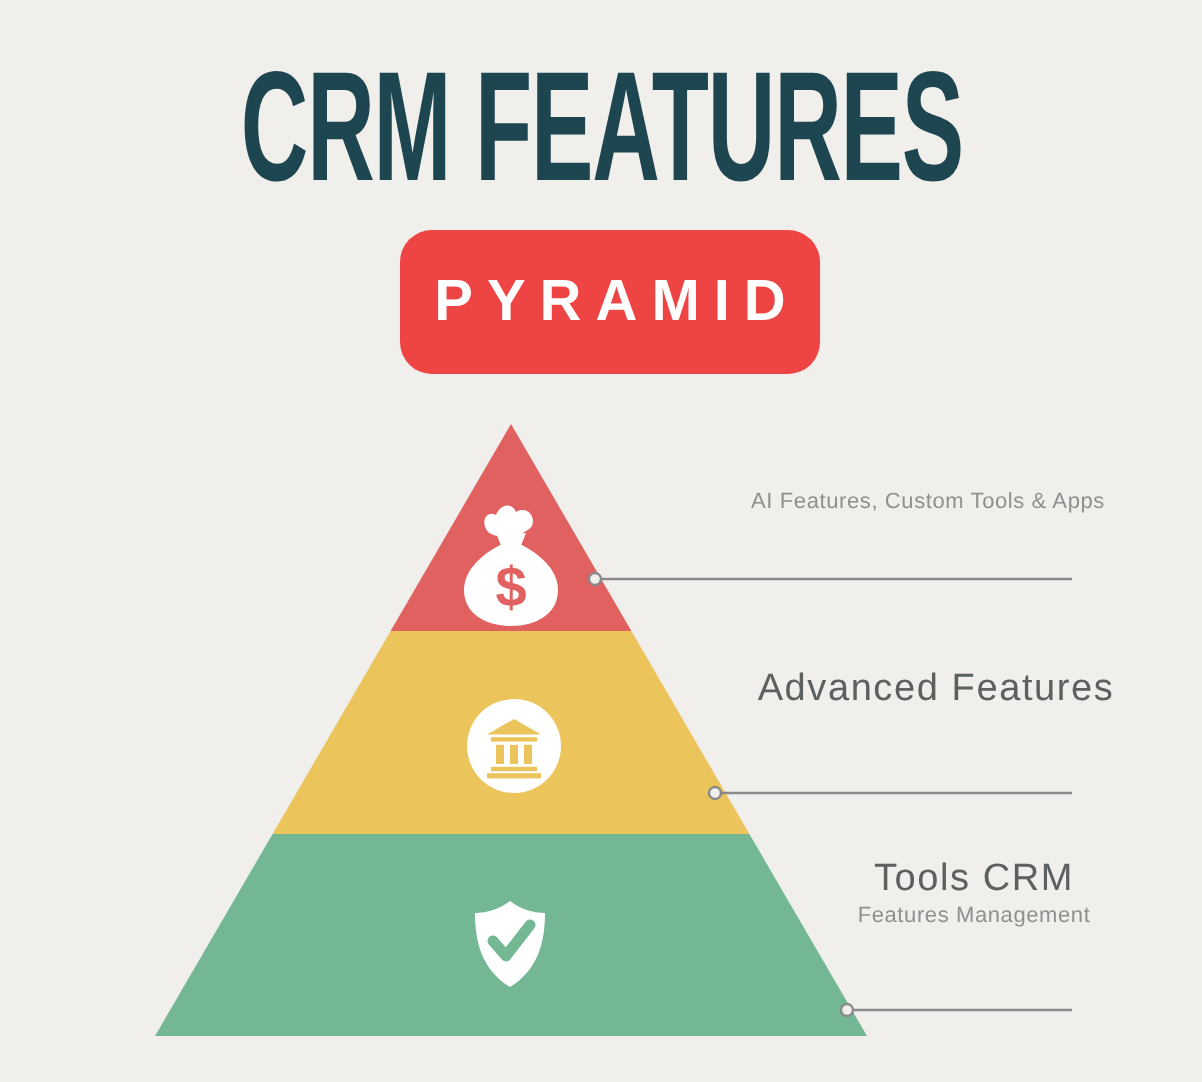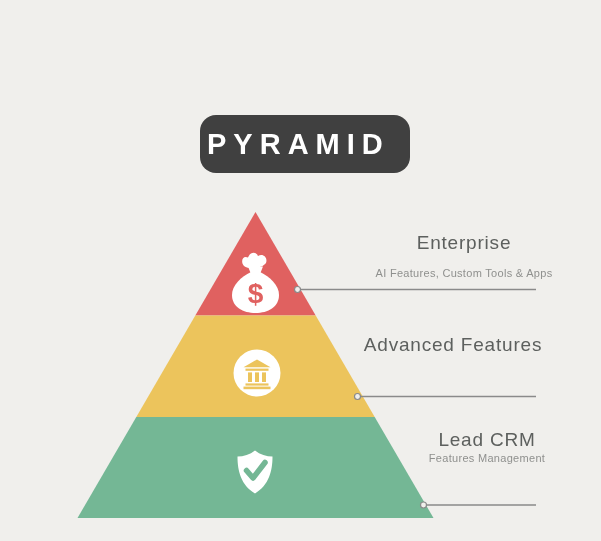--- a/index.html
+++ b/index.html
@@ -33,25 +33,26 @@
     color: #1d4650;
     transform: scaleX(0.60);
     transform-origin: center;
     letter-spacing: -1px;
   }
   .badge {
     position: absolute;
     left: 200px;
     top: 115px;
     width: 210px;
-    height: 58px;
-    background: #404040;
+    height: 72px;
+    background: #ef4444;
     border-radius: 16px;
     display: flex;
     align-items: center;
+    justify-content: center;
   }
   .badge-label {
     color: #ffffff;
     font-weight: 700;
     font-size: 29px;
     letter-spacing: 7px;
     padding-left: 7px;
   }
 
   
@@ -83,28 +84,31 @@
     letter-spacing: 0.8px;
   }
   .tier-desc {
     font-size: 11px;
     line-height: 14px;
     color: #8f908e;
     letter-spacing: 0.3px;
   }
   .tier-desc.first { margin-top: 12px; }
   .label-enterprise { left: 464px; top: 232px; }
-  .label-advanced   { left: 453px; top: 334px; }
+  .label-advanced   { left: 468px; top: 334px; }
   .label-core       { left: 487px; top: 429px; }
 </style>
 </head>
 <body>
 
 <div class="canvas">
 
+  <div class="main-title">
+    <span class="title-inner">CRM FEATURES</span>
+  </div>
   <div class="badge">
     <span class="badge-label">PYRAMID</span>
   </div>
 
   <svg class="pyramid" viewBox="0 0 601 541">
 
     <polygon points="255.5,212 315.7,315.5 195.3,315.5" fill="#e06160"></polygon>
     <polygon points="195.3,315.5 315.7,315.5 374.7,417 136.3,417" fill="#ecc45c"></polygon>
     <polygon points="136.3,417 374.7,417 433.5,518 77.5,518" fill="#74b795"></polygon>
 
@@ -139,26 +143,25 @@
       <rect x="243.5" y="386.6" width="27" height="2.6" fill="#ecc45c"></rect>
     </g>
 
     <g>
       <path d="M255,450.5 C250,454.5 243.5,456.5 237.5,456.5 C237.5,471 241,485 255,493.5 C269,485 272.5,471 272.5,456.5 C266.5,456.5 260,454.5 255,450.5 Z" fill="#ffffff"></path>
       <polyline points="246.5,470.5 253,478 265,462.5" fill="none" stroke-width="5.5" stroke-linecap="round" stroke-linejoin="round" stroke="#74b795"></polyline>
     </g>
   </svg>
 
   <div class="tier-label label-enterprise">
-    <div class="tier-title">Enterprise</div>
     <div class="tier-desc first">AI Features, Custom Tools &amp; Apps</div>
   </div>
 
   <div class="tier-label label-advanced">
     <div class="tier-title">Advanced Features</div>
   </div>
 
   <div class="tier-label label-core">
-    <div class="tier-title">Lead CRM</div>
+    <div class="tier-title">Tools CRM</div>
     <div class="tier-desc">Features Management</div>
   </div>
 
 </div>
 
 </body></html>

